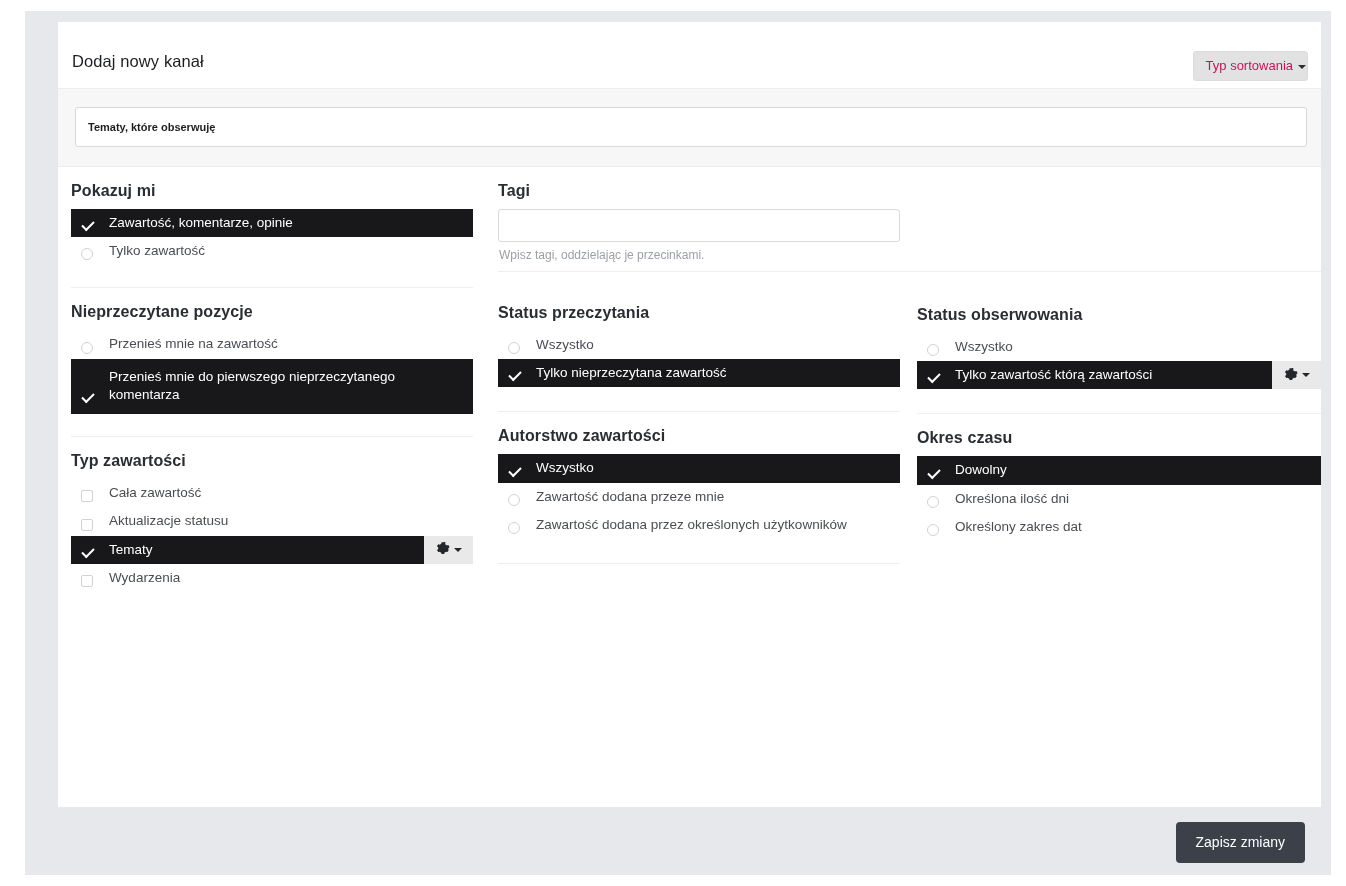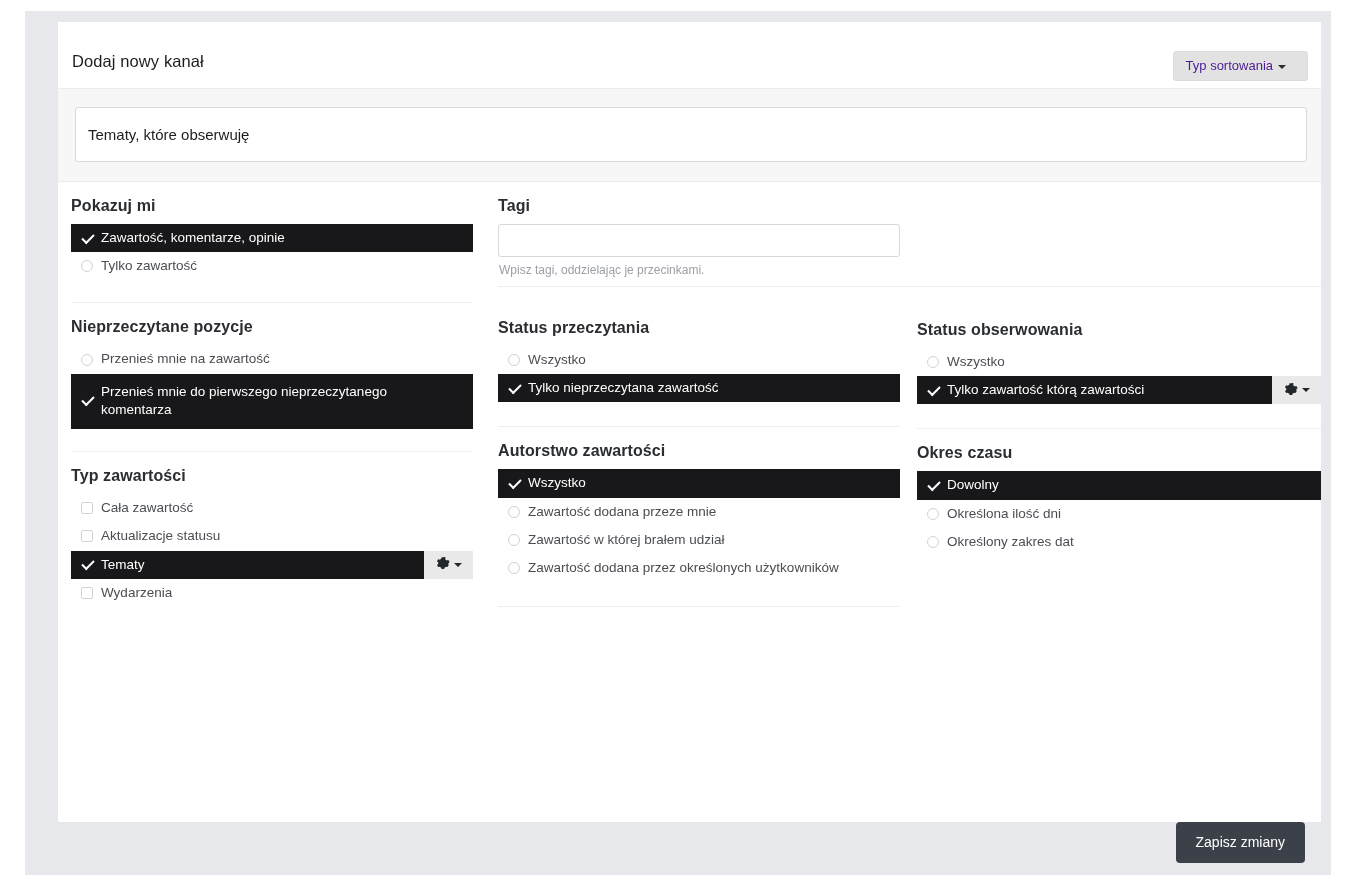--- a/index.html
+++ b/index.html
@@ -38,24 +38,24 @@
     font-size: 16.5px;
     color: #1c1e21;
     letter-spacing: .1px;
   }
   .sort-btn {
     position: absolute;
     right: 13px; top: 29px;
     background: #e2e2e2;
     border: 1px solid #dcdcdc;
     border-radius: 3px;
-    color: #4c1d95;
+    color: #be185d;
     font-size: 13px;
     font-family: "Liberation Sans", sans-serif;
-    padding: 7px 21px 8px 12px;
+    padding: 7px 1px 8px 12px;
     cursor: pointer;
     line-height: 1;
     white-space: nowrap;
   }
   .sort-btn .caret {
     display: inline-block;
     margin-left: 5px;
     border-left: 4px solid transparent;
     border-right: 4px solid transparent;
     border-top: 4.5px solid #2a2d31;
@@ -64,29 +64,30 @@
 
   
   .name-strip {
     background: #f7f7f8;
     border-bottom: 1px solid #ececec;
     padding: 18px 14px 19px 17px;
   }
   .name-input {
     display: block;
     width: 100%;
-    height: 55px;
+    height: 40px;
     padding: 0 12px;
-    font-size: 15px;
+    font-size: 11px;
     color: #1c1e21;
     background: #fff;
     border: 1px solid #d9d9d9;
     border-radius: 3px;
     font-family: "Liberation Sans", sans-serif;
     outline: none;
+    font-weight: bold;
   }
 
   
   .body {
     position: relative;
     padding: 0 0 26px 0;
     min-height: 640px;
   }
   .col {
     position: absolute;
@@ -102,27 +103,28 @@
     font-weight: bold;
     color: #2a2d31;
     padding: 15px 0 9px 0;
     letter-spacing: .1px;
   }
   .grp-title.tight { padding-top: 14px; }
 
   .opt {
     position: relative;
     display: flex;
-    align-items: center;
+    align-items: flex-end;
     min-height: 28px;
     padding: 5px 0 5px 2px;
     font-size: 13.5px;
     color: #4a4d52;
     cursor: pointer;
     line-height: 1.35;
+    gap: 8px;
   }
   .opt .box {
     flex: 0 0 auto;
     width: 28px;
     display: flex;
     justify-content: center;
     align-items: center;
   }
   .radio {
     width: 12px; height: 12px;
@@ -378,26 +380,20 @@
             <span class="lbl">Wszystko</span>
           </div>
 
           <div class="opt">
             <span class="box">
                 <span class="radio"></span>
               </span>
             <span class="lbl">Zawartość dodana przeze mnie</span>
           </div>
 
-          <div class="opt">
-            <span class="box">
-                <span class="radio"></span>
-              </span>
-            <span class="lbl">Zawartość w której brałem udział</span>
-          </div>
 
           <div class="opt">
             <span class="box">
                 <span class="radio"></span>
               </span>
             <span class="lbl">Zawartość dodana przez określonych użytkowników</span>
           </div>
 
           <div class="divider wide"></div>
         </div>

